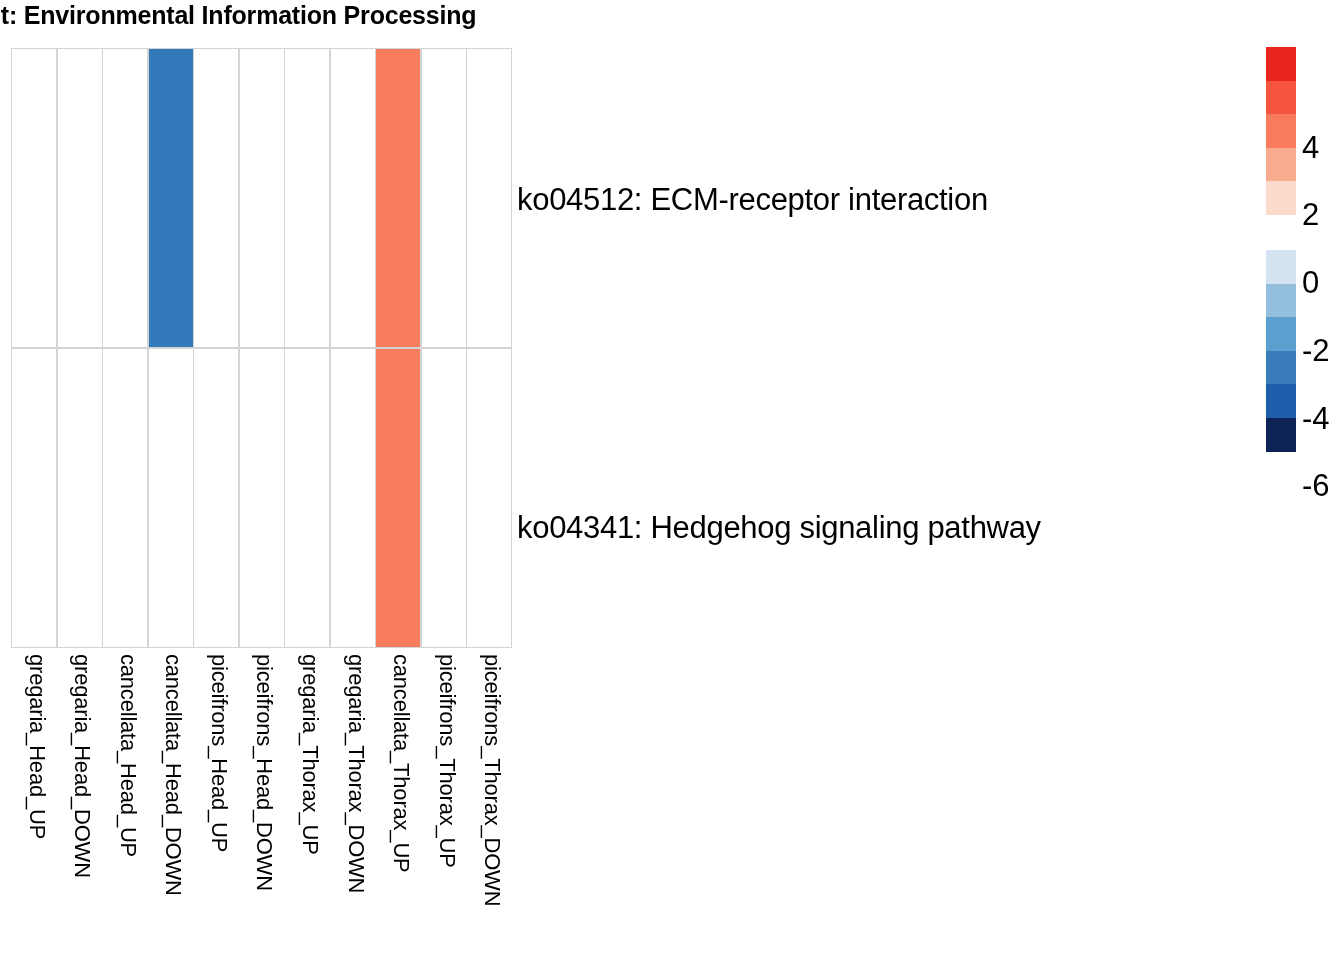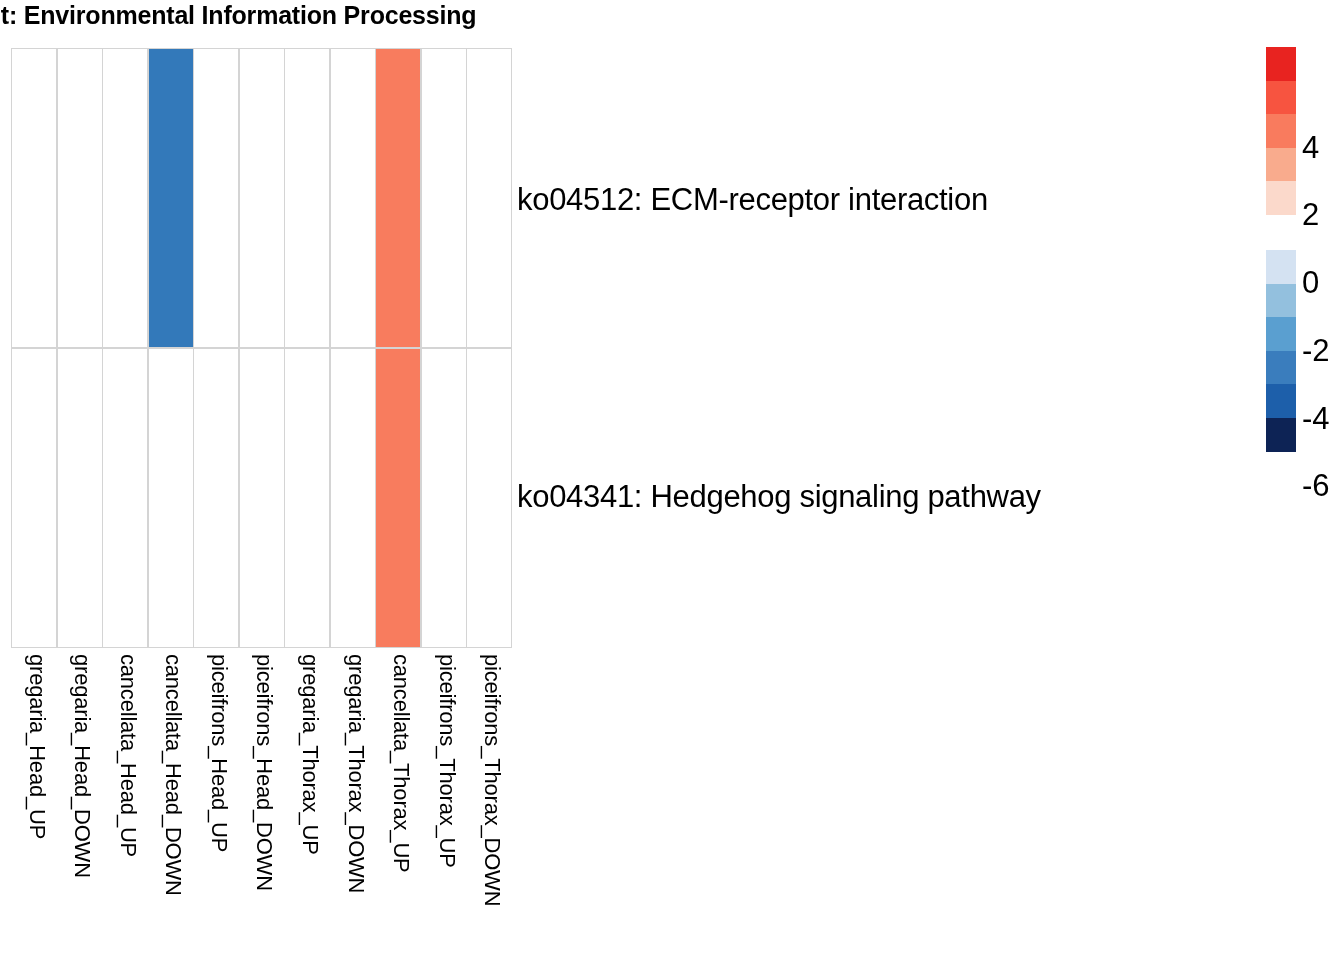--- a/index.html
+++ b/index.html
@@ -53,21 +53,21 @@
   
   .row-label {
     position: absolute;
     left: 517px;
     font-size: 31px;
     color: #000000;
     white-space: nowrap;
     letter-spacing: -0.3px;
   }
   #row-label-0 { top: 182px; }
-  #row-label-1 { top: 479px; }
+  #row-label-1 { top: 510px; }
 
   
   #col-labels {
     position: absolute;
     left: 11px;
     top: 648px;
     width: 501px;
     height: 310px;
     display: grid;
     grid-template-columns: repeat(11, 1fr);

